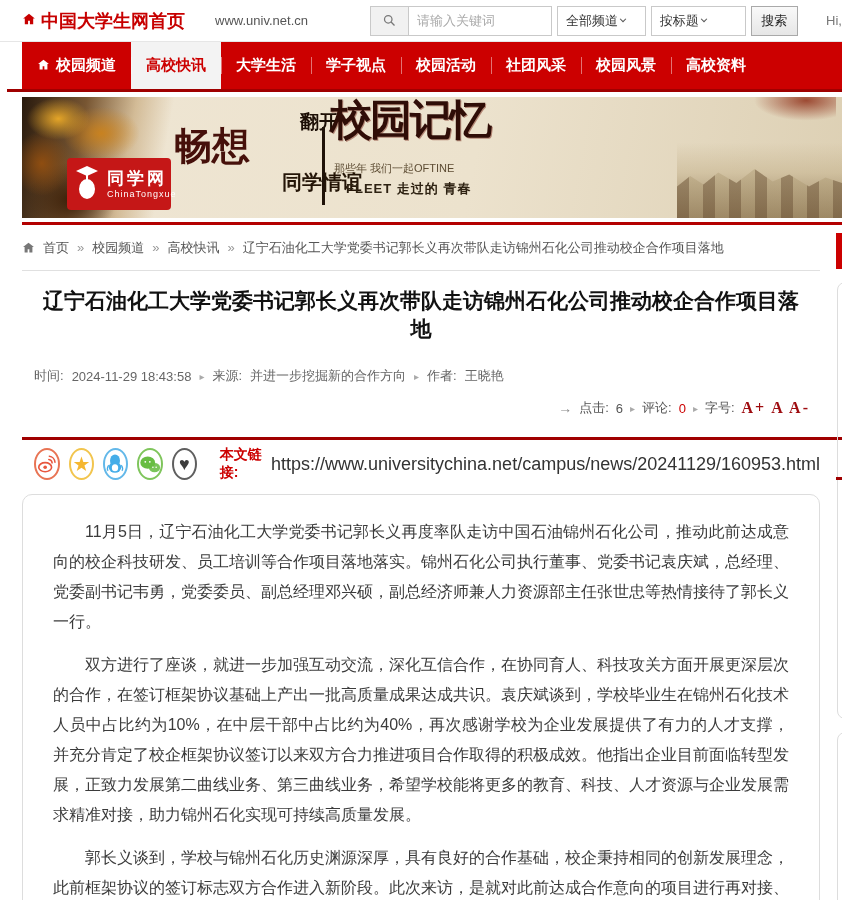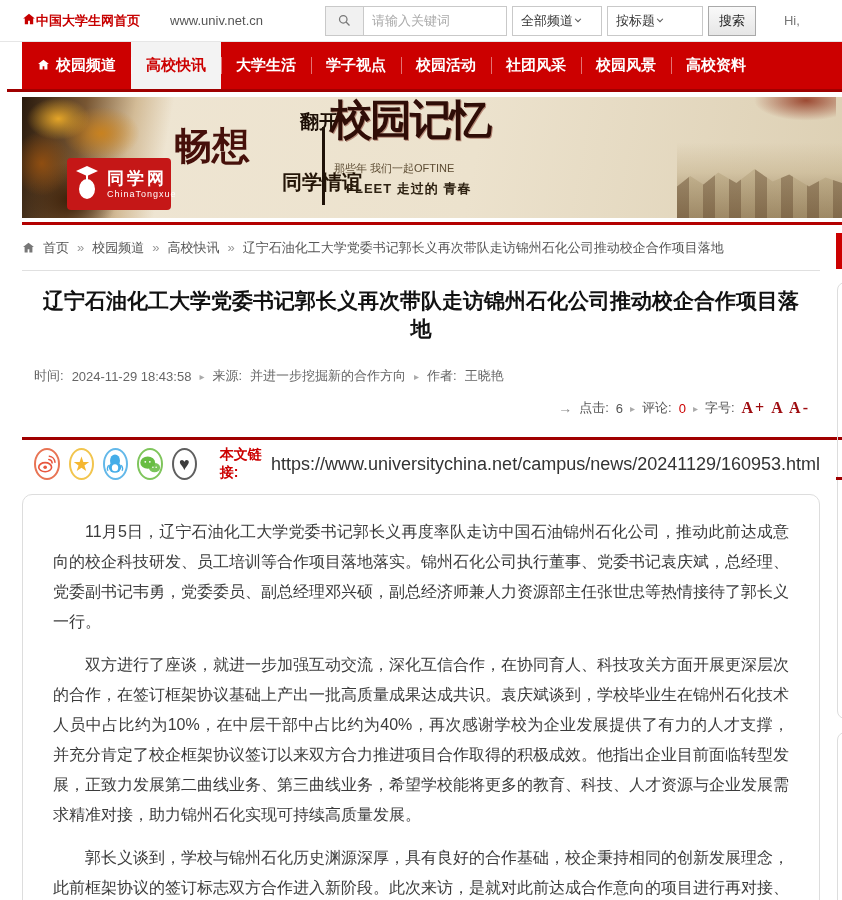--- a/index.html
+++ b/index.html
@@ -5,22 +5,22 @@
   * { box-sizing: border-box; }
   html,body { margin:0; padding:0; }
   body {
     width:842px; height:900px; overflow:hidden; position:relative;
     background:#fff; font-family:"Liberation Sans","DejaVu Sans",sans-serif;
   }
 
   
   .topbar { height:42px; border-bottom:1px solid #e6e6e6; display:flex; align-items:center;
             padding-left:22px; white-space:nowrap; }
-  .home-link { display:flex; align-items:center; color:#c70000; font-weight:bold;
-               font-size:13px; text-decoration:none; cursor:pointer; }
+  .home-link { display:flex; align-items:center; gap:5px; color:#c70000; font-weight:bold;
+               font-size:18px; text-decoration:none; cursor:pointer; }
   .site-url { color:#555; font-size:13px; margin-left:30px; }
   .search-group { display:flex; margin-left:62px; border:1px solid #c9c9c9; height:30px; background:#fff; }
   .search-icon-box { width:38px; background:#f1f1f1; border-right:1px solid #c9c9c9;
                      display:flex; align-items:center; justify-content:center; }
   .search-input { width:142px; border:none; outline:none; padding:0 8px; font-size:13px; color:#0c4a6e;
                   font-family:inherit; }
   .search-input::placeholder { color:#aaa; }
   .tb-select { display:flex; align-items:center; border:1px solid #c9c9c9;
                height:30px; padding:0 8px; margin-left:5px; font-size:13px; color:#333; cursor:pointer; background:#fff; }
   .tb-select.w1 { width:90px; } .tb-select.w2 { width:96px; }

